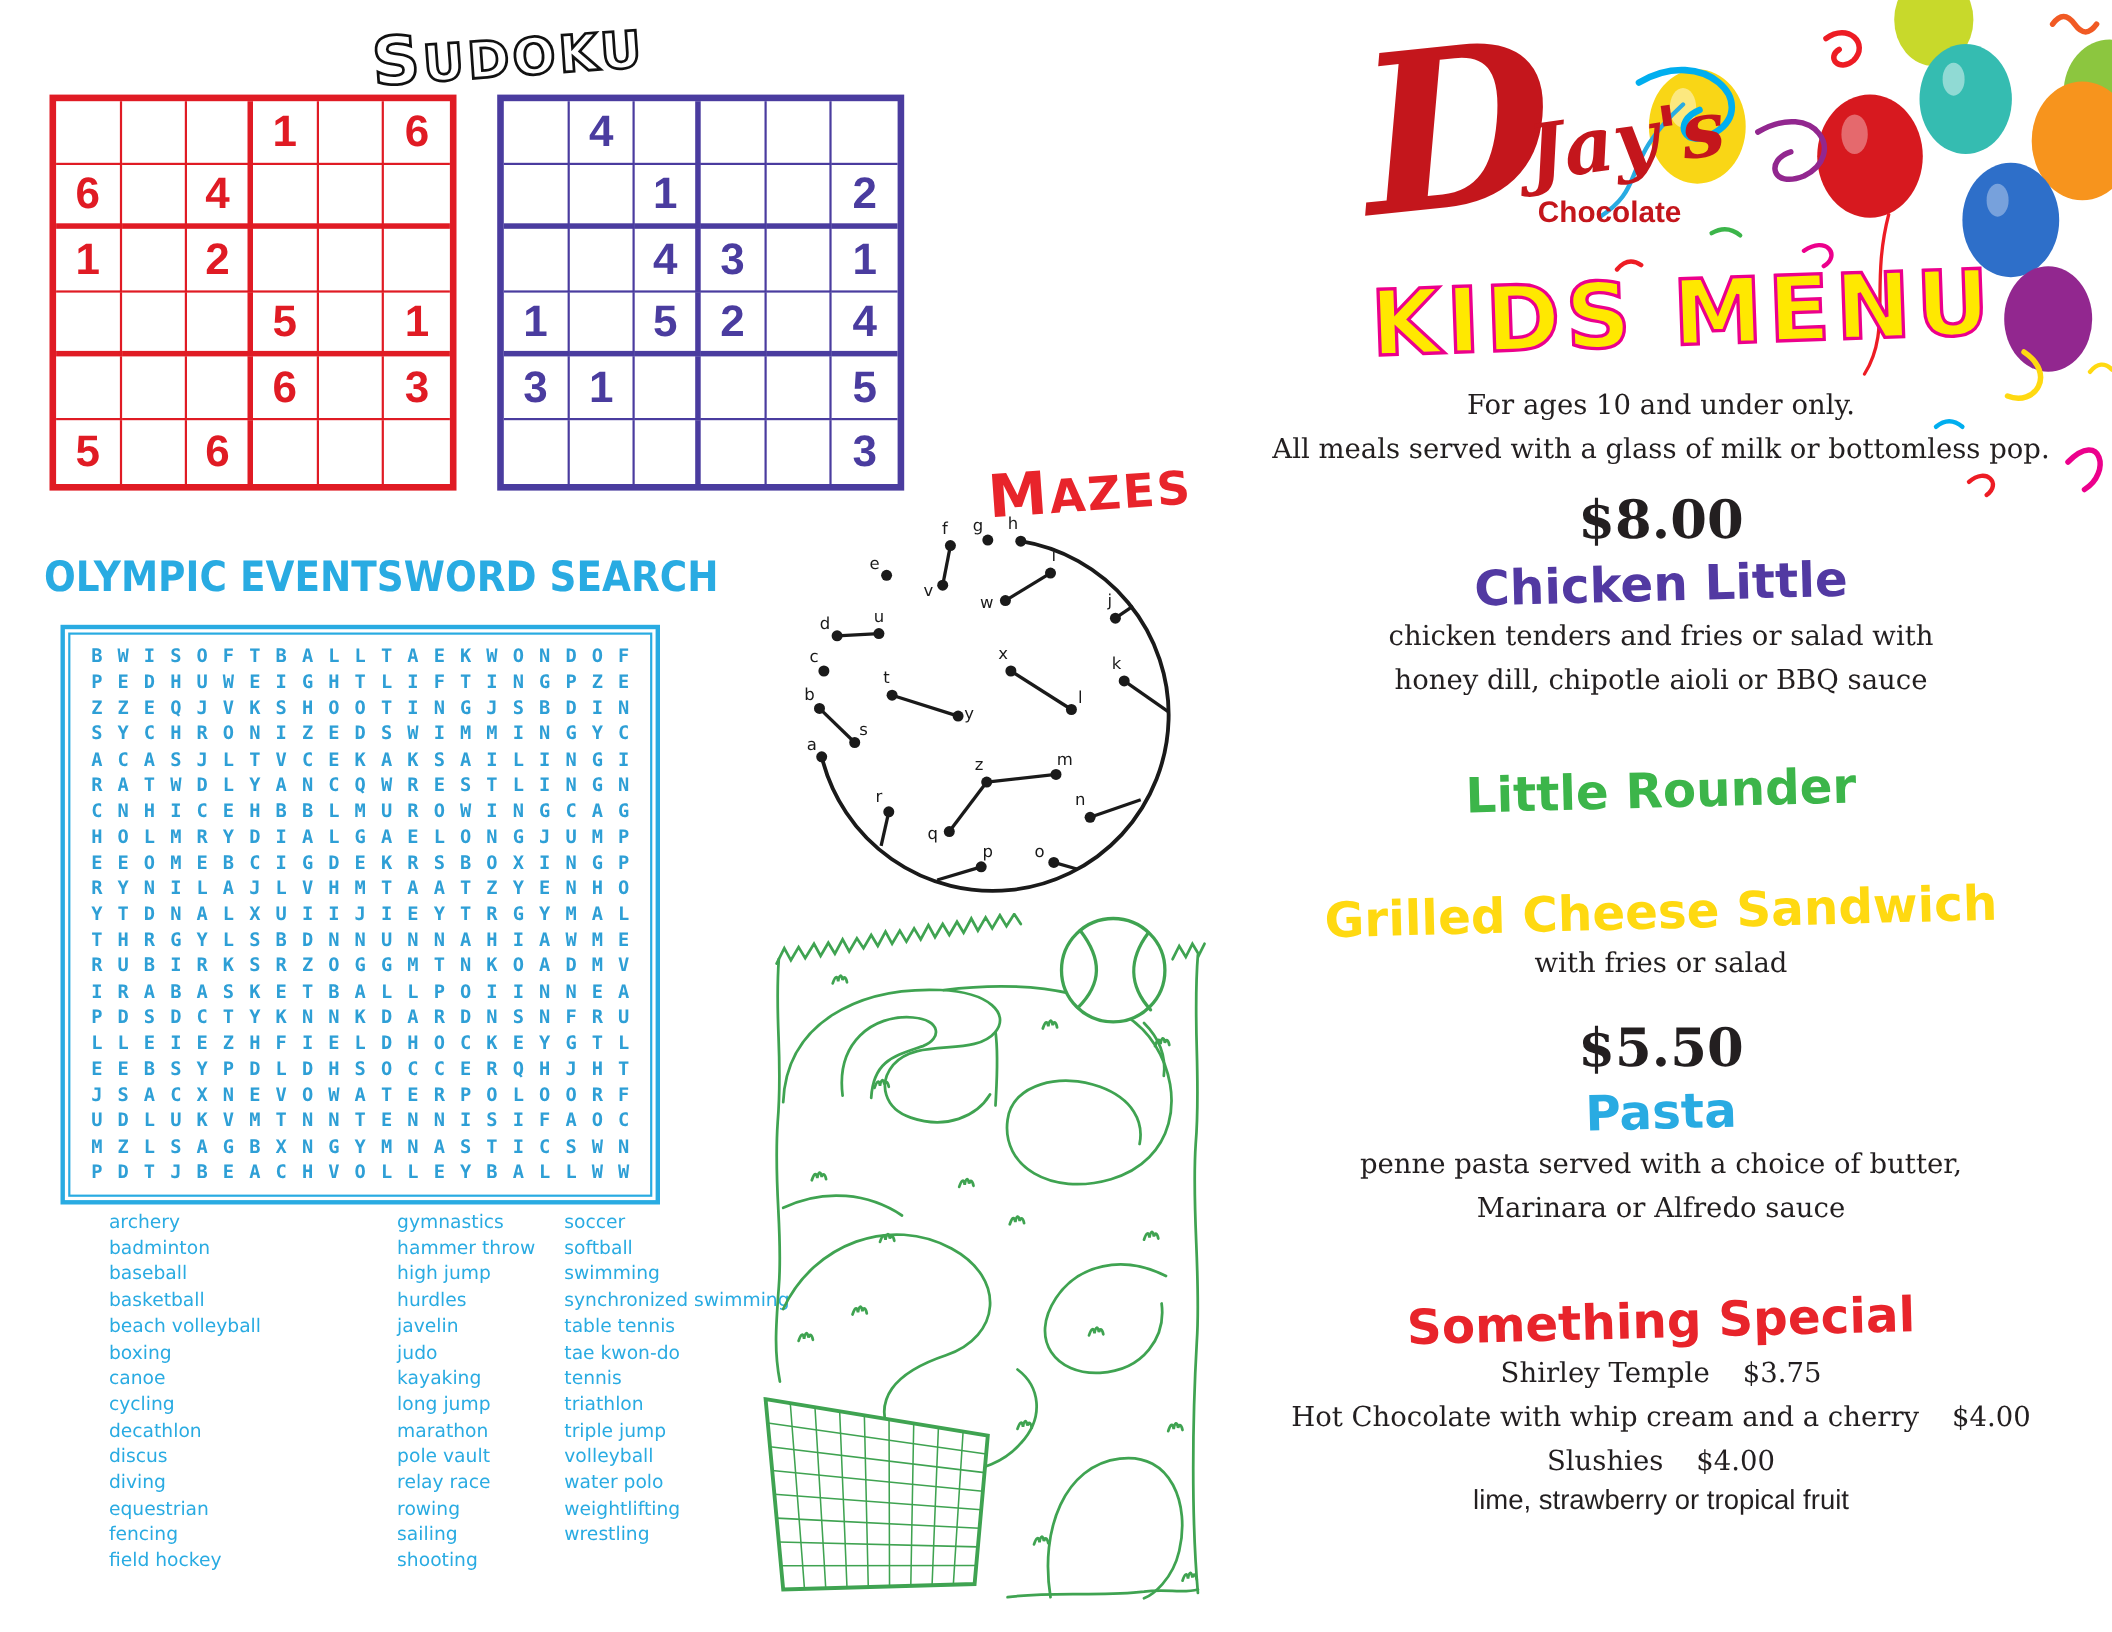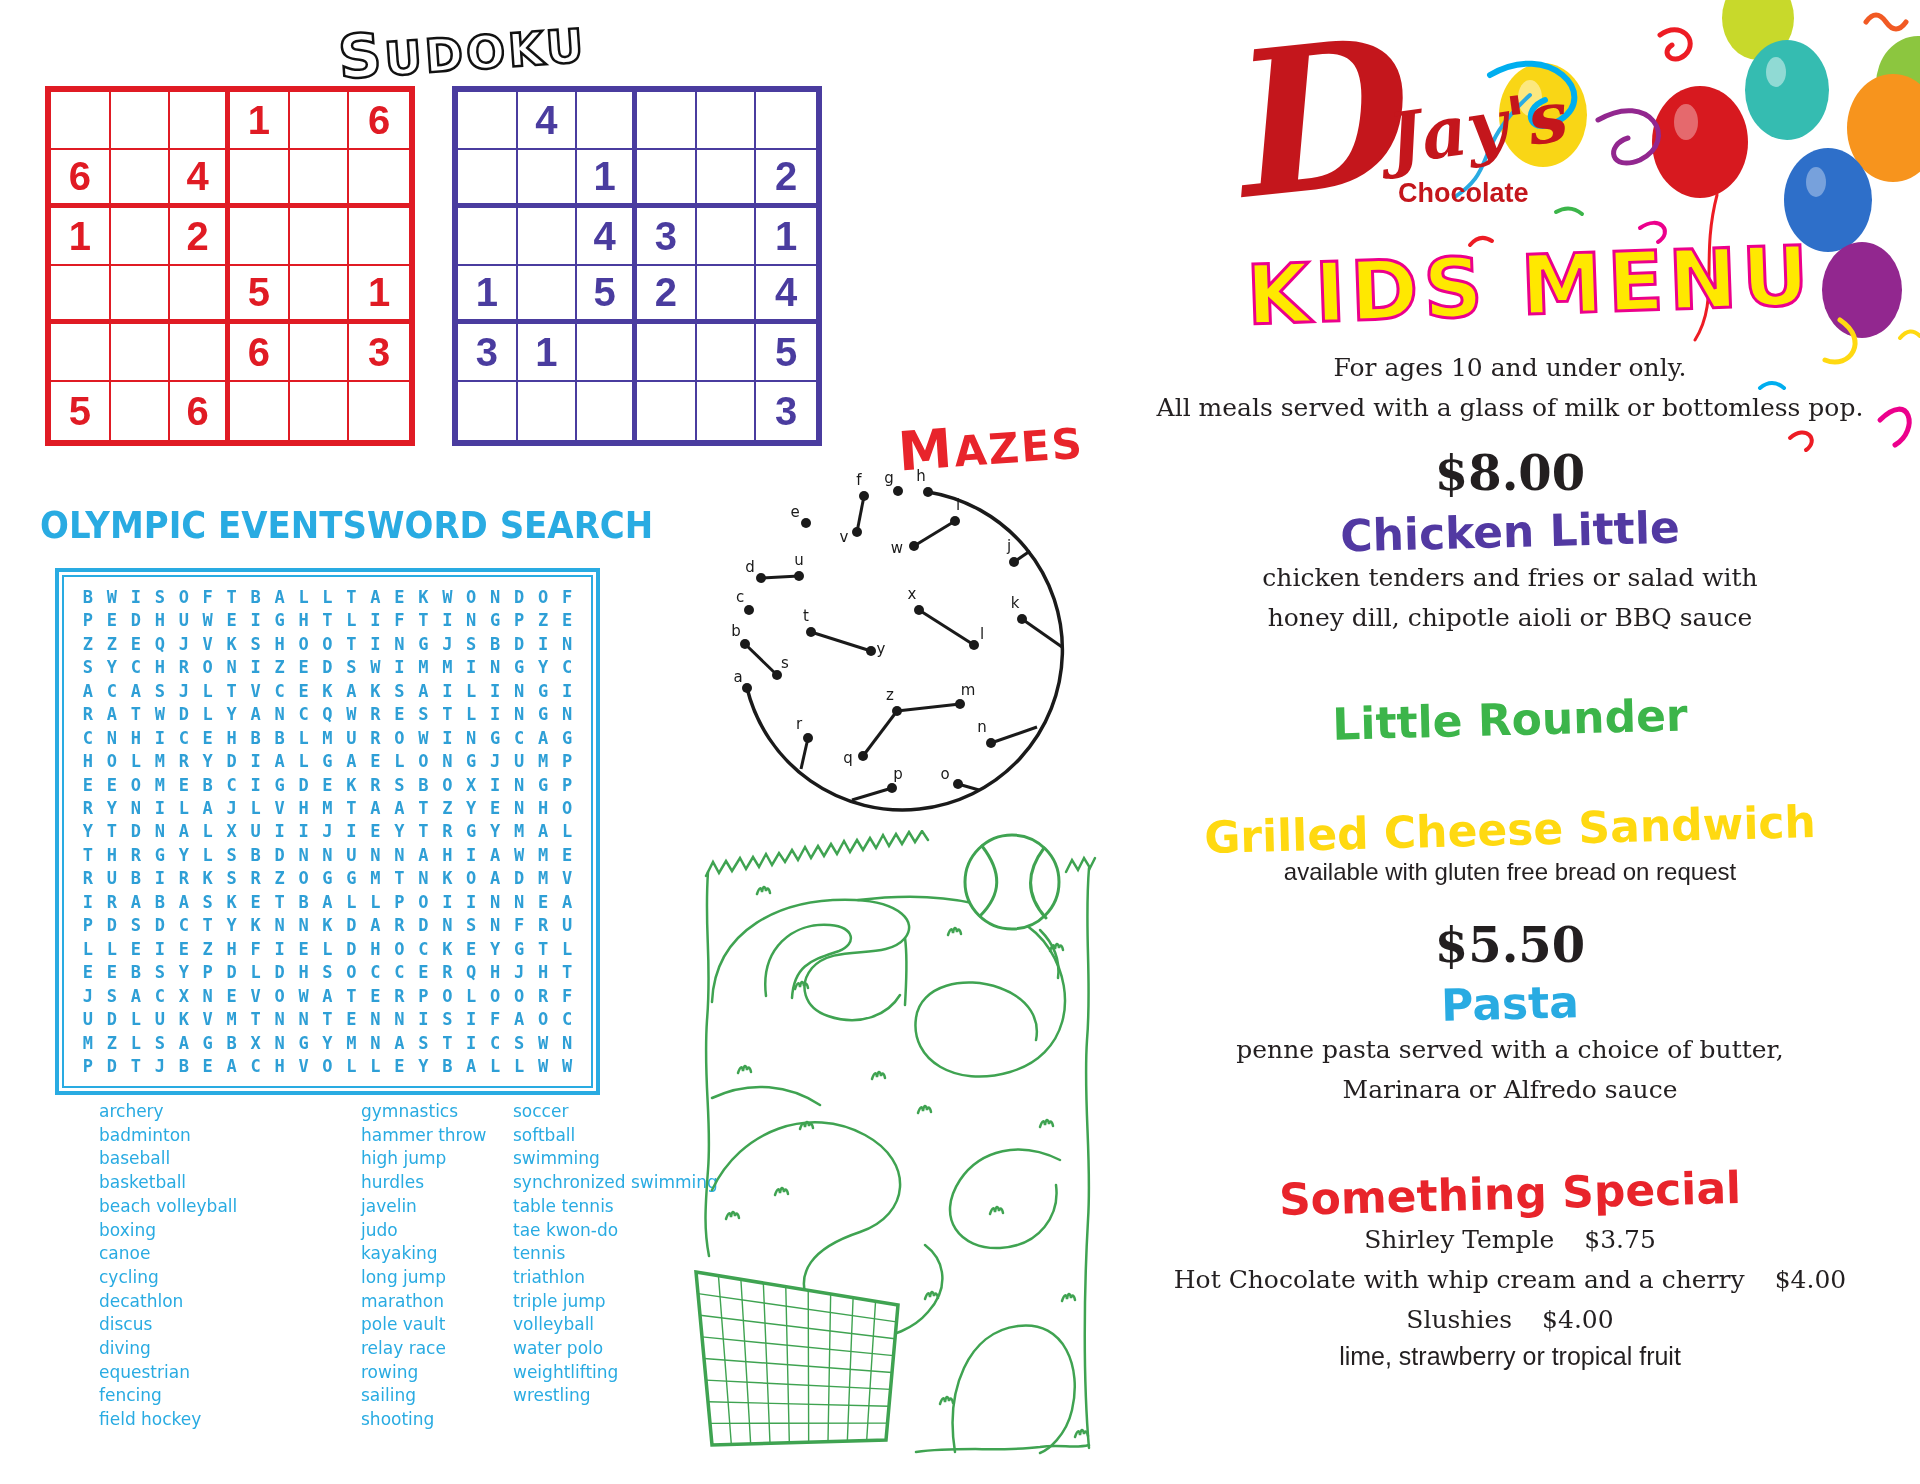--- a/index.html
+++ b/index.html
@@ -838,21 +838,21 @@
     <div class="slab">All meals served with a glass of milk or bottomless pop.</div>
 
     <div class="price">$8.00</div>
     <div class="fun purple">Chicken Little</div>
     <div class="slab">chicken tenders and fries or salad with</div>
     <div class="slab">honey dill, chipotle aioli or BBQ sauce</div>
 
     <div class="fun green">Little Rounder</div>
 
     <div class="fun yellow">Grilled Cheese Sandwich</div>
-    <div class="note">available with gluten free bread on request</div>
+    <div class="slab">with fries or salad</div>
 
     <div class="price" style="margin-top:24px">$5.50</div>
     <div class="fun blue">Pasta</div>
     <div class="slab">penne pasta served with a choice of butter,</div>
     <div class="slab">Marinara or Alfredo sauce</div>
 
     <div class="fun red">Something Special</div>
     <div class="slab"><span>Shirley Temple</span><span class="gap-md"></span><span>$3.75</span></div>
     <div class="slab"><span>Hot Chocolate with whip cream and a cherry</span><span class="gap-md"></span><span>$4.00</span></div>
     <div class="slab"><span>Slushies</span><span class="gap-md"></span><span>$4.00</span></div>

